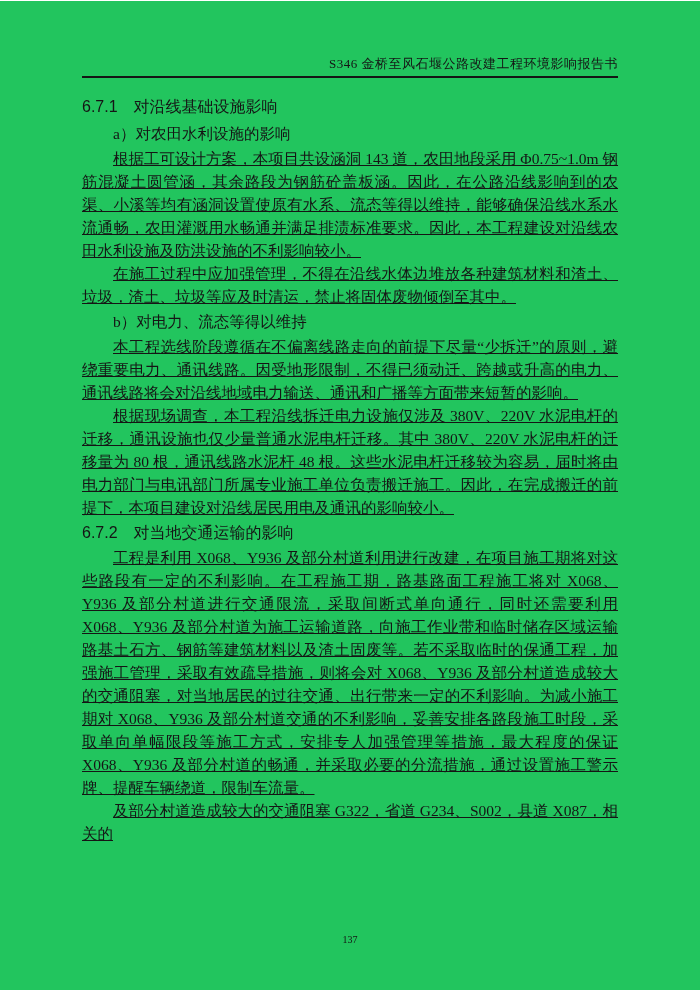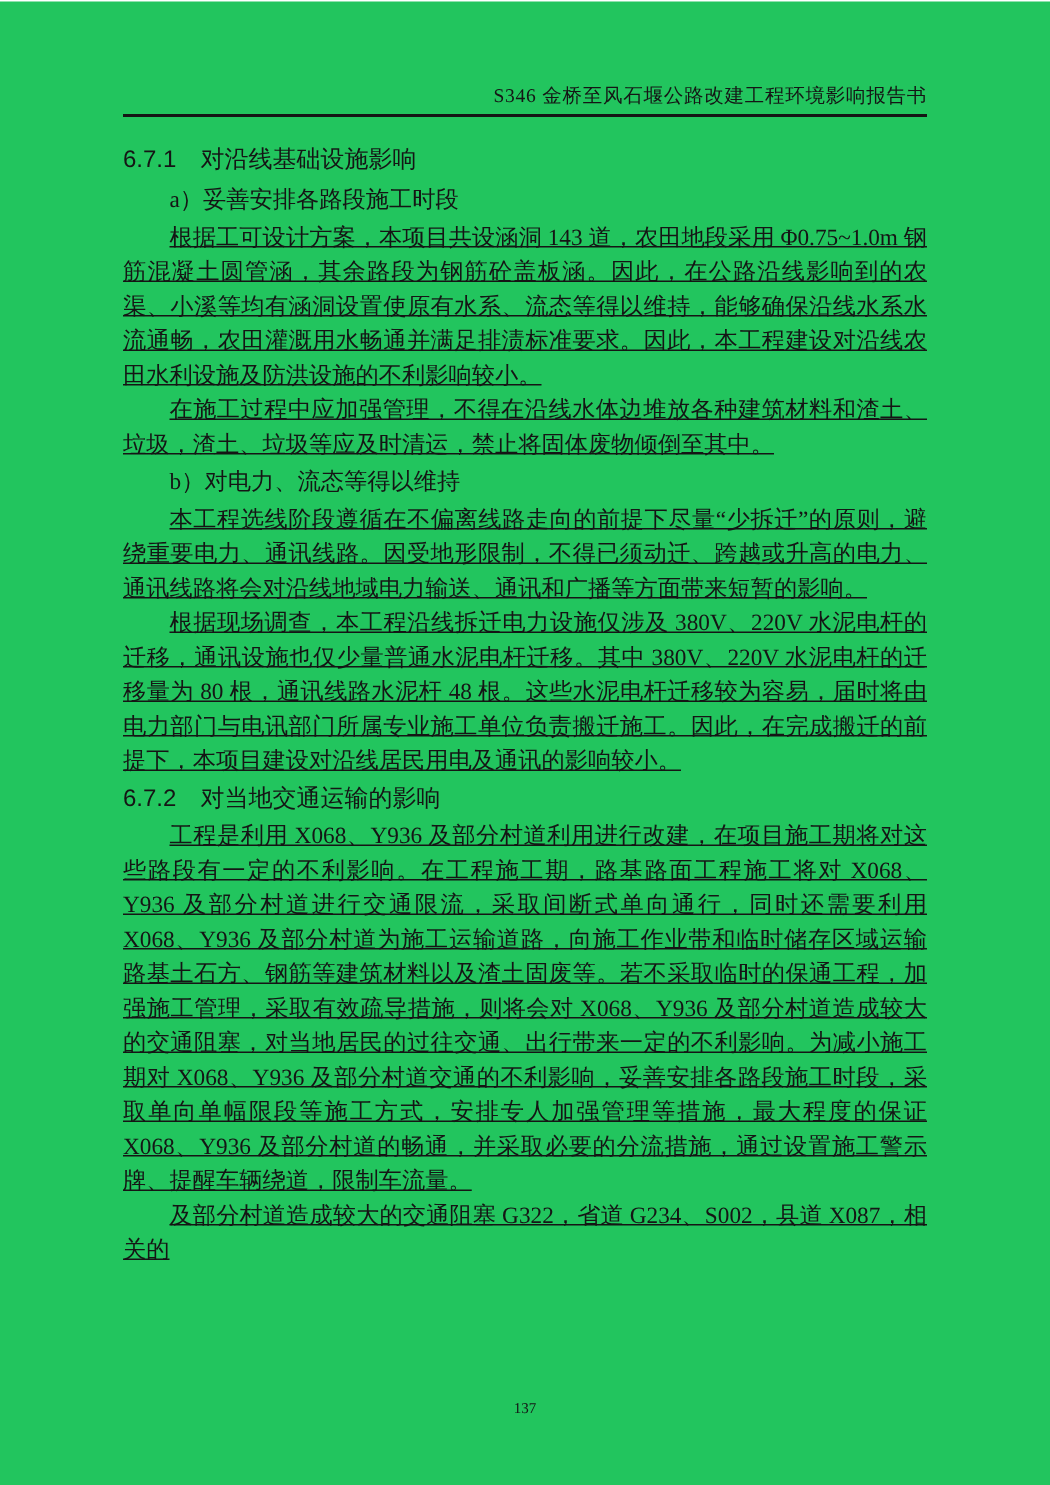--- a/index.html
+++ b/index.html
@@ -69,21 +69,21 @@
 
 <div class="page">
 
   <header class="page-header">
     <span>S346 金桥至风石堰公路改建工程环境影响报告书</span>
   </header>
 
   <main class="content">
     <h2 class="sec-heading">6.7.1　对沿线基础设施影响</h2>
 
-    <p class="sub-heading">a）妥善安排各路段施工时段</p>
+    <p class="sub-heading">a）对农田水利设施的影响</p>
 
     <p class="para">根据工可设计方案，本项目共设涵洞 143 道，农田地段采用 Φ0.75~1.0m 钢筋混凝土圆管涵，其余路段为钢筋砼盖板涵。因此，在公路沿线影响到的农渠、小溪等均有涵洞设置使原有水系、流态等得以维持，能够确保沿线水系水流通畅，农田灌溉用水畅通并满足排渍标准要求。因此，本工程建设对沿线农田水利设施及防洪设施的不利影响较小。</p>
 
     <p class="para">在施工过程中应加强管理，不得在沿线水体边堆放各种建筑材料和渣土、垃圾，渣土、垃圾等应及时清运，禁止将固体废物倾倒至其中。</p>
 
     <p class="sub-heading">b）对电力、流态等得以维持</p>
 
     <p class="para">本工程选线阶段遵循在不偏离线路走向的前提下尽量“少拆迁”的原则，避绕重要电力、通讯线路。因受地形限制，不得已须动迁、跨越或升高的电力、通讯线路将会对沿线地域电力输送、通讯和广播等方面带来短暂的影响。</p>
 
     <p class="para">根据现场调查，本工程沿线拆迁电力设施仅涉及 380V、220V 水泥电杆的迁移，通讯设施也仅少量普通水泥电杆迁移。其中 380V、220V 水泥电杆的迁移量为 80 根，通讯线路水泥杆 48 根。这些水泥电杆迁移较为容易，届时将由电力部门与电讯部门所属专业施工单位负责搬迁施工。因此，在完成搬迁的前提下，本项目建设对沿线居民用电及通讯的影响较小。</p>

